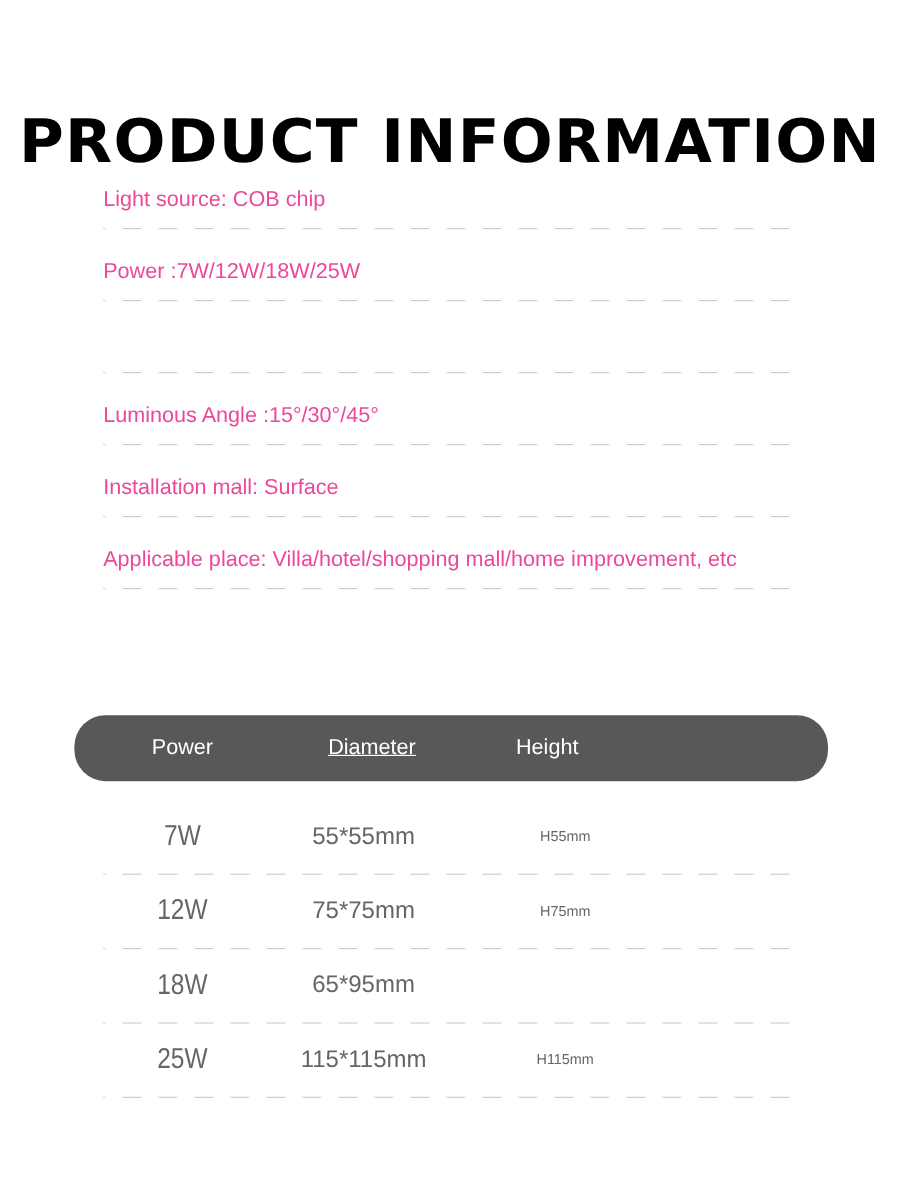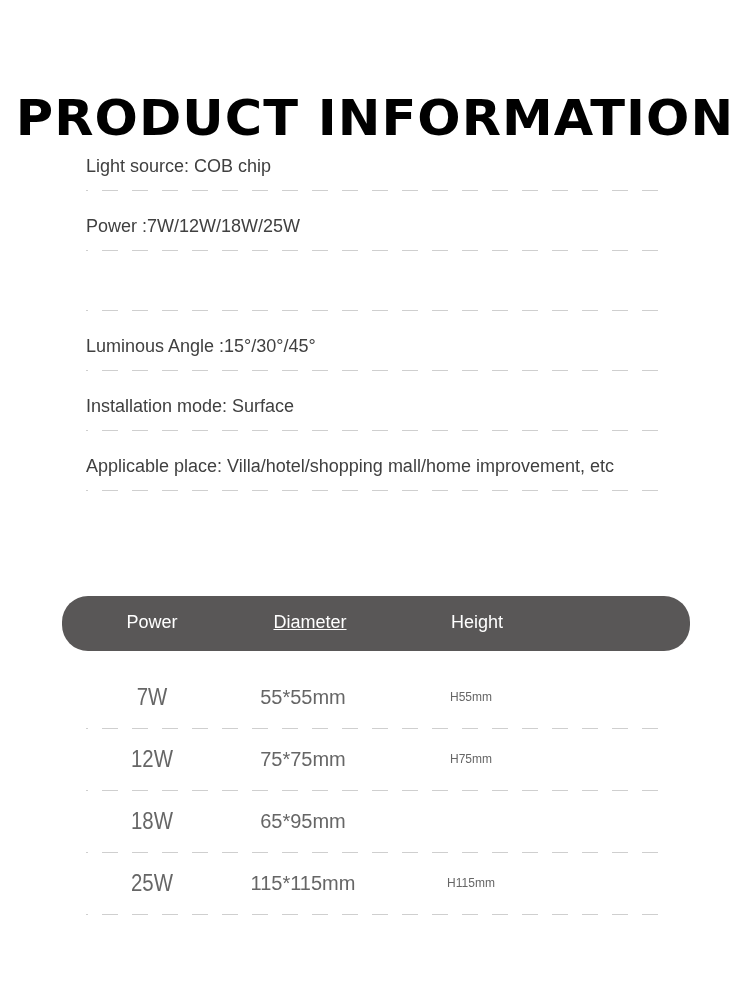--- a/index.html
+++ b/index.html
@@ -36,21 +36,21 @@
     }
     .spec-item {
       position: relative;
       height: 60px;
     }
     .spec-text {
       position: absolute;
       left: 0;
       top: 4px;
       font-size: 18px;
-      color: #404040;
+      color: #ec4899;
       white-space: nowrap;
       line-height: 24px;
     }
     .dash-line {
       position: absolute;
       left: 0;
       width: 585px;
       height: 1px;
       background-image: linear-gradient(to right, #cfcfcf 0, #cfcfcf 16px, transparent 16px, transparent 30px);
       background-size: 30px 1px;
@@ -72,21 +72,21 @@
       position: absolute;
       top: 0;
       line-height: 53px;
       font-size: 18px;
       color: #ffffff;
       white-space: nowrap;
       text-align: center;
     }
     .th-power { left: 40px; width: 100px; }
     .th-diameter { left: 188px; width: 120px; text-decoration: underline; }
-    .th-height { left: 365px; width: 100px; }
+    .th-height { left: 344px; width: 100px; }
 
     .table-body {
       position: absolute;
       left: 86px;
       top: 666px;
       width: 585px;
     }
     .t-row {
       position: relative;
       height: 62px;
@@ -136,21 +136,21 @@
     <div class="dash-line"></div>
   </div>
   <div class="spec-item">
     <div class="dash-line"></div>
   </div>
   <div class="spec-item">
     <span class="spec-text">Luminous Angle :15°/30°/45°</span>
     <div class="dash-line"></div>
   </div>
   <div class="spec-item">
-    <span class="spec-text">Installation mode: Surface</span>
+    <span class="spec-text">Installation mall: Surface</span>
     <div class="dash-line"></div>
   </div>
   <div class="spec-item">
     <span class="spec-text">Applicable place: Villa/hotel/shopping mall/home improvement, etc</span>
     <div class="dash-line"></div>
   </div>
 </div>
 
 <div class="table-header" style="background: rgb(89, 87, 87); border-radius: 26px;">
   <span class="th th-power">Power</span>

